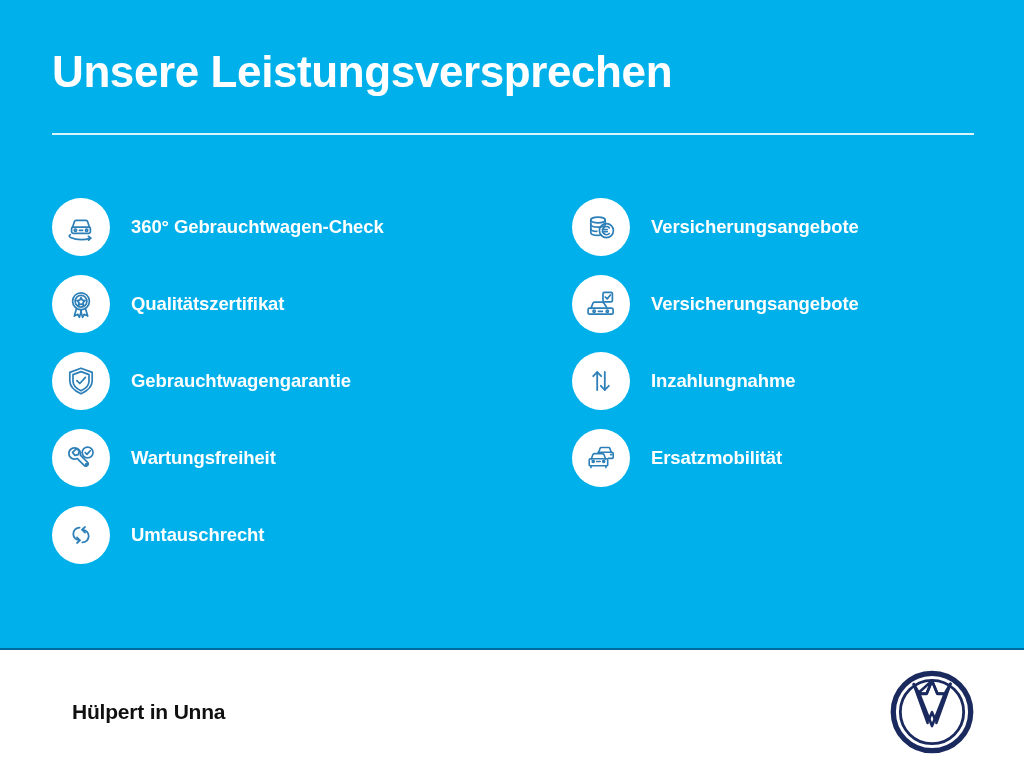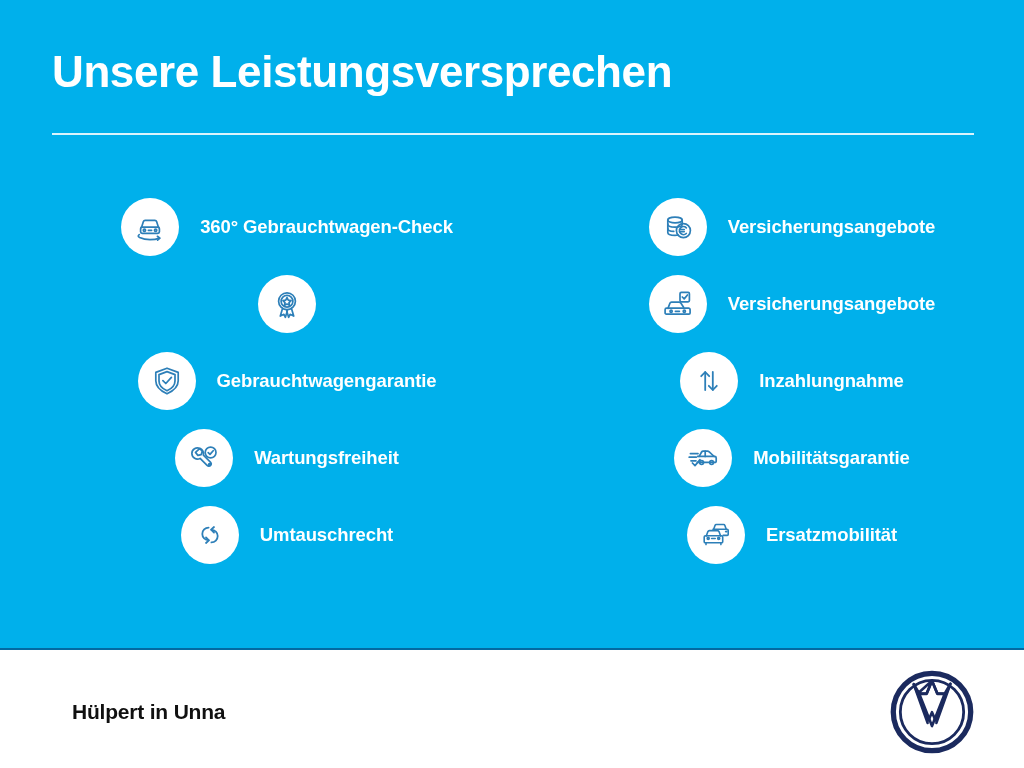--- a/index.html
+++ b/index.html
@@ -61,21 +61,20 @@
     top: 0;
   }
   .col-left  { left: 52px;  width: 470px; }
   .col-right { left: 572px; width: 440px; }
 
   .benefit {
     display: flex;
     align-items: center;
     height: 58px;
     margin-bottom: 19px;
-    justify-content: center;
   }
   .benefit:last-child { margin-bottom: 0; }
 
   .benefit-icon {
     width: 58px;
     height: 58px;
     min-width: 58px;
     border-radius: 50%;
     background: #ffffff;
     display: flex;
@@ -156,20 +155,21 @@
         <div class="benefit">
           <span class="benefit-icon">
             <svg width="36" height="36" viewBox="0 0 36 36" fill="none" stroke="#2d7fb8" stroke-width="1.7" stroke-linecap="round" stroke-linejoin="round">
               <circle cx="18" cy="15.2" r="8.4"></circle>
               <circle cx="18" cy="15.2" r="5.9"></circle>
               <path d="M18 11.6 l1.25 2.55 2.8.4 -2.03 1.98 .48 2.8 -2.5 -1.32 -2.5 1.32 .48 -2.8 -2.03 -1.98 2.8 -.4 z"></path>
               <path d="M13.6 22.3 L11.3 30.1 L14.9 28.3 L16.4 31.3 L18.4 24.6"></path>
               <path d="M22.4 22.3 L24.7 30.1 L21.1 28.3 L19.6 31.3 L17.6 24.6"></path>
             </svg>
           </span>
+          <span class="benefit-label">Qualitätszertifikat</span>
         </div>
 
         <div class="benefit">
           <span class="benefit-icon">
             <svg width="36" height="36" viewBox="0 0 36 36" fill="none" stroke="#2d7fb8" stroke-width="1.7" stroke-linecap="round" stroke-linejoin="round">
               <path d="M18 5.2 L29.2 9.4 V17.8 Q29.2 25.8 18 30.8 Q6.8 25.8 6.8 17.8 V9.4 z"></path>
               <path d="M18 8.6 L26 11.6 V17.9 Q26 24.0 18 27.8 Q10 24.0 10 17.9 V11.6 z"></path>
               <path d="M13.9 17.6 L16.8 20.5 L22.4 14.4"></path>
             </svg>
           </span>
@@ -240,36 +240,20 @@
             <svg width="36" height="36" viewBox="0 0 36 36" fill="none" stroke="#2d7fb8" stroke-width="1.8" stroke-linecap="round" stroke-linejoin="round">
               <path d="M14.2 27.0 V9.2"></path>
               <path d="M10.2 13.2 L14.2 9.0 L18.2 13.2"></path>
               <path d="M21.8 9.0 V26.8"></path>
               <path d="M17.8 22.8 L21.8 27.0 L25.8 22.8"></path>
             </svg>
           </span>
           <span class="benefit-label">Inzahlungnahme</span>
         </div>
 
-        <div class="benefit">
-          <span class="benefit-icon">
-            <svg width="36" height="36" viewBox="0 0 36 36" fill="none" stroke="#2d7fb8" stroke-width="1.7" stroke-linecap="round" stroke-linejoin="round">
-              <path d="M14.2 16.4 L16.6 12.0 Q17.1 11.1 18.2 11.1 L22.4 11.1 Q23.4 11.1 24.2 11.8 L29.2 16.5"></path>
-              <path d="M12.6 16.4 h17.0 a1.6 1.6 0 0 1 1.6 1.6 v3.2 a1.2 1.2 0 0 1 -1.2 1.2 h-17.6"></path>
-              <circle cx="26.6" cy="22.6" r="1.9"></circle>
-              <circle cx="16.6" cy="22.6" r="1.9"></circle>
-              <path d="M20.2 16.4 v-5.2"></path>
-              <path d="M5.4 13.6 h7.6"></path>
-              <path d="M4.2 17.2 h7.0"></path>
-              <path d="M6.0 20.8 h5.0"></path>
-              <path d="M7.4 23.0 L10.0 25.6 L15.0 19.6"></path>
-            </svg>
-          </span>
-          <span class="benefit-label">Mobilitätsgarantie</span>
-        </div>
 
         <div class="benefit">
           <span class="benefit-icon">
             <svg width="36" height="36" viewBox="0 0 36 36" fill="none" stroke="#2d7fb8" stroke-width="1.6" stroke-linecap="round" stroke-linejoin="round">
 
               <path d="M15.6 12.4 L17.0 8.4 Q17.3 7.5 18.3 7.5 L25.6 7.5 Q26.6 7.5 26.9 8.4 L28.3 12.4"></path>
               <path d="M15.0 12.2 h14.0 a1.2 1.2 0 0 1 1.2 1.2 v4.0 a1.0 1.0 0 0 1 -1.0 1.0 h-4.0"></path>
               <path d="M27.6 14.6 h1.2"></path>
 
               <path d="M8.3 19.0 L9.9 14.6 Q10.3 13.6 11.3 13.6 L19.6 13.6 Q20.6 13.6 21.0 14.6 L22.6 19.0"></path>

